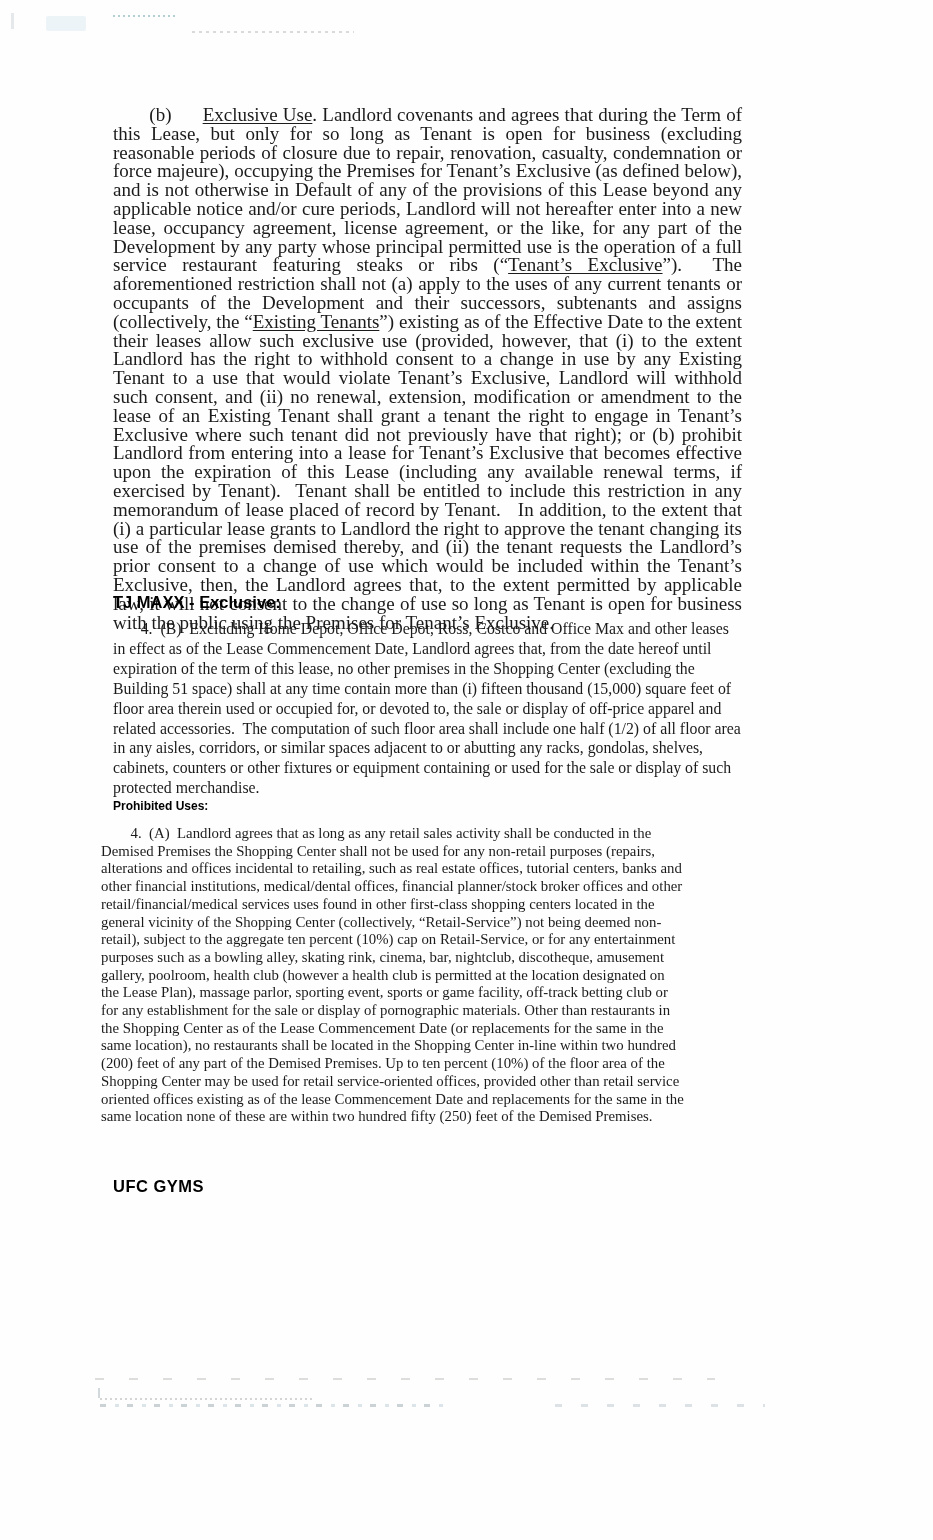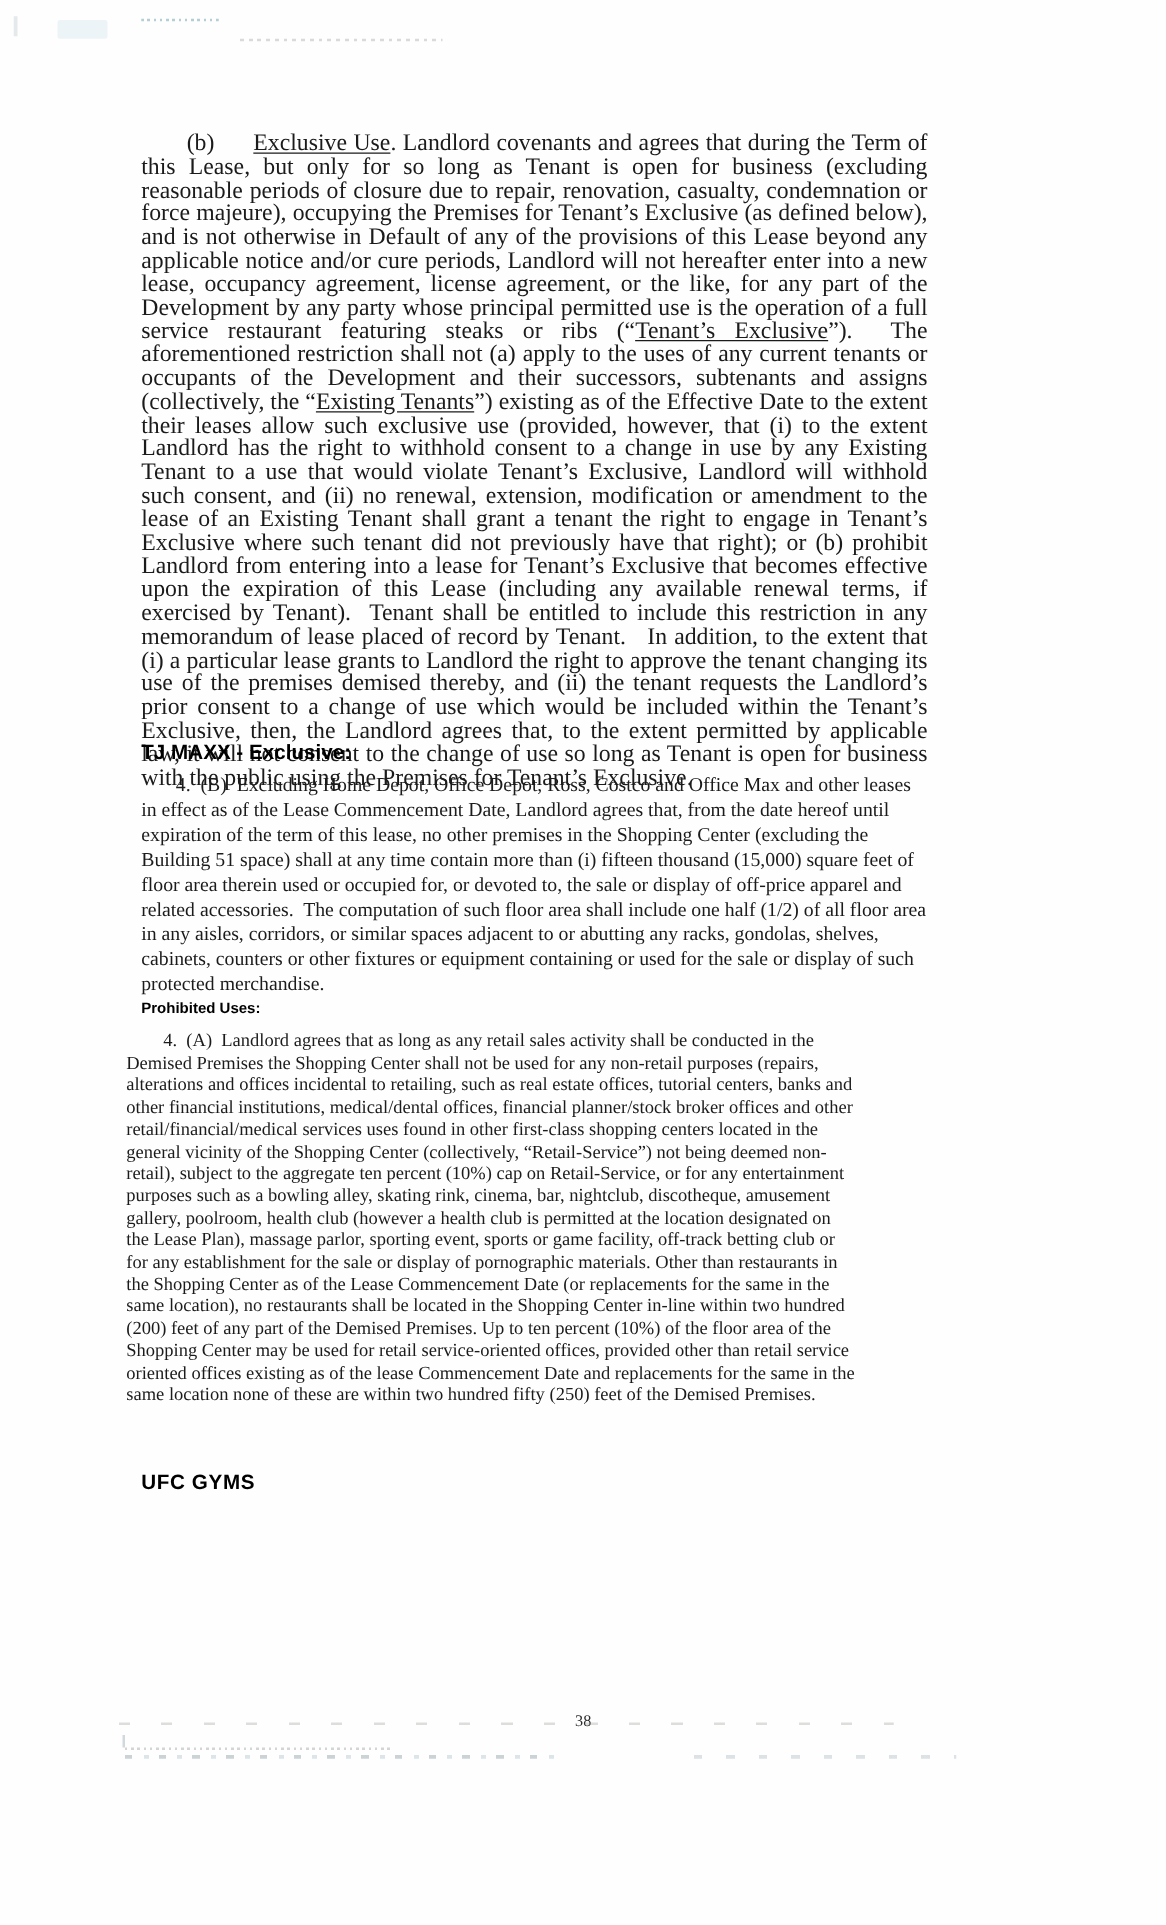--- a/index.html
+++ b/index.html
@@ -86,21 +86,20 @@
   <h2 class="heading h-tjmaxx">TJ MAXX - Exclusive:</h2>
 
   <p class="para para-4b">&nbsp;&nbsp;&nbsp;&nbsp;&nbsp;&nbsp;&nbsp;4.&nbsp; (B)&nbsp; Excluding Home Depot, Office Depot, Ross, Costco and Office Max and other leases in effect as of the Lease Commencement Date, Landlord agrees that, from the date hereof until expiration of the term of this lease, no other premises in the Shopping Center (excluding the Building 51 space) shall at any time contain more than (i) fifteen thousand (15,000) square feet of floor area therein used or occupied for, or devoted to, the sale or display of off-price apparel and related accessories.&nbsp; The computation of such floor area shall include one half (1/2) of all floor area in any aisles, corridors, or similar spaces adjacent to or abutting any racks, gondolas, shelves, cabinets, counters or other fixtures or equipment containing or used for the sale or display of such protected merchandise.</p>
 
   <h2 class="heading h-prohibited">Prohibited Uses:</h2>
 
   <p class="para para-4a">&nbsp;&nbsp;&nbsp;&nbsp;&nbsp;&nbsp;&nbsp;&nbsp;4.&nbsp; (A)&nbsp; Landlord agrees that as long as any retail sales activity shall be conducted in the Demised Premises the Shopping Center shall not be used for any non-retail purposes (repairs, alterations and offices incidental to retailing, such as real estate offices, tutorial centers, banks and other financial institutions, medical/dental offices, financial planner/stock broker offices and other retail/financial/medical services uses found in other first-class shopping centers located in the general vicinity of the Shopping Center (collectively, “Retail-Service”) not being deemed non-retail), subject to the aggregate ten percent (10%) cap on Retail-Service, or for any entertainment purposes such as a bowling alley, skating rink, cinema, bar, nightclub, discotheque, amusement gallery, poolroom, health club (however a health club is permitted at the location designated on the Lease Plan), massage parlor, sporting event, sports or game facility, off-track betting club or for any establishment for the sale or display of pornographic materials. Other than restaurants in the Shopping Center as of the Lease Commencement Date (or replacements for the same in the same location), no restaurants shall be located in the Shopping Center in-line within two hundred (200) feet of any part of the Demised Premises. Up to ten percent (10%) of the floor area of the Shopping Center may be used for retail service-oriented offices, provided other than retail service oriented offices existing as of the lease Commencement Date and replacements for the same in the same location none of these are within two hundred fifty (250) feet of the Demised Premises.</p>
 
   <h2 class="heading h-ufc">UFC GYMS</h2>
 
-  <div class="page-number">38</div>
 
   <div class="artifact a-bot-row1"></div>
   <div class="artifact a-bot-tick"></div>
   <div class="artifact a-bot-row2"></div>
   <div class="artifact a-bot-row3"></div>
   <div class="artifact a-bot-row4"></div>
 
 </div>
 
 </body></html>

